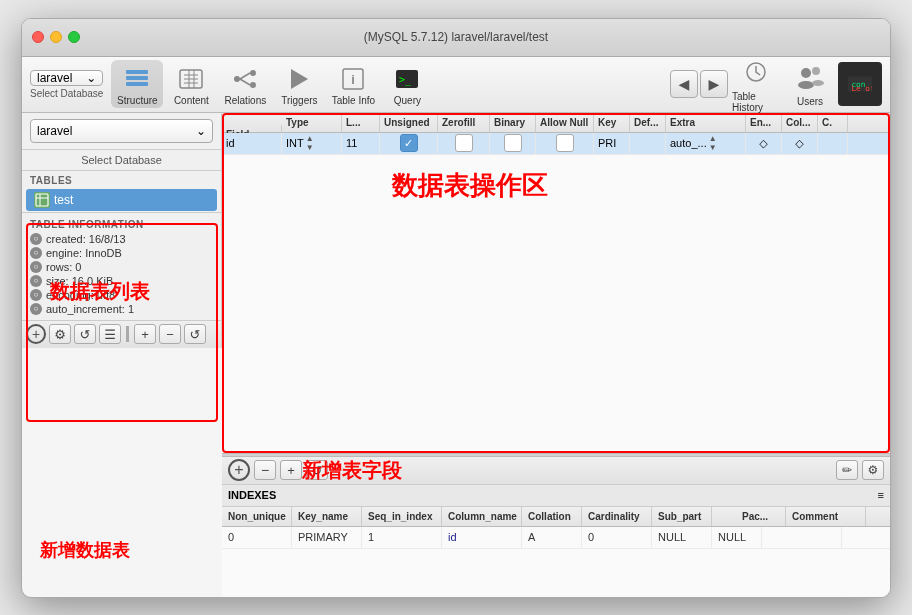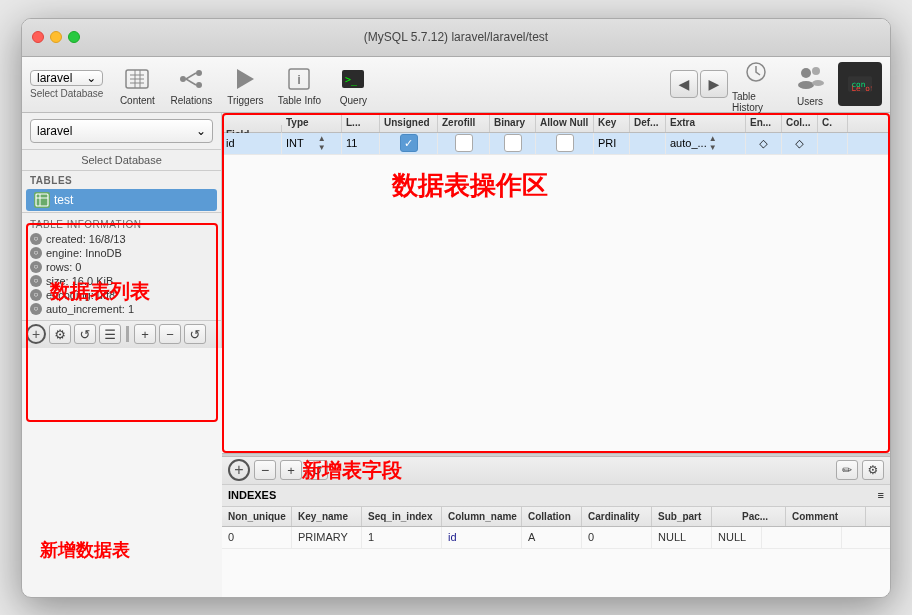--- a/index.html
+++ b/index.html
@@ -204,21 +204,21 @@
       font-size: 9px;
       color: white;
       flex-shrink: 0;
     }
     .sidebar-info-section {
       border-top: 1px solid #ccc;
       padding: 4px 0;
     }
     .sidebar-info-label {
       font-size: 10px;
-      font-weight: 400;
+      font-weight: 700;
       color: #666;
       padding: 2px 8px;
       letter-spacing: 0.5px;
     }
     .sidebar-info-item {
       display: flex;
       align-items: center;
       gap: 4px;
       padding: 1px 8px;
       font-size: 11px;
@@ -455,20 +455,30 @@
 
     <div class="toolbar">
       <div style="display:flex;flex-direction:column;gap:2px;margin-right:6px;">
         <div class="db-dropdown">
           <span>laravel</span>
           <span>⌄</span>
         </div>
         <div style="font-size:10px;color:#555;text-align:center;cursor:pointer;">Select Database</div>
       </div>
 
+      <div class="toolbar-btn active">
+        <div class="icon-area">
+          <svg width="26" height="26" viewBox="0 0 26 26">
+            <rect x="2" y="4" width="22" height="4" rx="1" fill="#5b9bd5"></rect>
+            <rect x="2" y="10" width="22" height="4" rx="1" fill="#5b9bd5"></rect>
+            <rect x="2" y="16" width="22" height="4" rx="1" fill="#5b9bd5"></rect>
+          </svg>
+        </div>
+        <span class="btn-label">Structure</span>
+      </div>
 
       <div class="toolbar-btn">
         <div class="icon-area">
           <svg width="26" height="26" viewBox="0 0 26 26">
             <rect x="2" y="4" width="22" height="18" rx="2" fill="none" stroke="#888" stroke-width="1.5"></rect>
             <line x1="6" y1="9" x2="20" y2="9" stroke="#888" stroke-width="1"></line>
             <line x1="6" y1="13" x2="20" y2="13" stroke="#888" stroke-width="1"></line>
             <line x1="6" y1="17" x2="20" y2="17" stroke="#888" stroke-width="1"></line>
             <line x1="11" y1="4" x2="11" y2="22" stroke="#888" stroke-width="1"></line>
             <line x1="16" y1="4" x2="16" y2="22" stroke="#888" stroke-width="1"></line>
@@ -643,21 +653,21 @@
             <div class="th-cell" style="width:36px;">Key</div>
             <div class="th-cell" style="width:36px;">Def...</div>
             <div class="th-cell" style="width:80px;">Extra</div>
             <div class="th-cell" style="width:36px;">En...</div>
             <div class="th-cell" style="width:36px;">Col...</div>
             <div class="th-cell" style="width:30px;">C.</div>
           </div>
 
           <div class="table-data-row selected">
             <div class="td-cell" style="width:60px;">id</div>
-            <div class="td-cell" style="width:60px;display:flex;align-items:center;gap:14px;">
+            <div class="td-cell" style="width:60px;display:flex;align-items:center;gap:2px;">
               <span>INT</span>
               <div class="stepper-icon" style="cursor:pointer;">
                 <span class="stepper-arrow">▲</span>
                 <span class="stepper-arrow">▼</span>
               </div>
             </div>
             <div class="td-cell" style="width:38px;">11</div>
             <div class="td-cell" style="width:58px;justify-content:center;">
               <div class="checkbox-cell checkbox-checked">
                 <span class="checkbox-check">✓</span>

